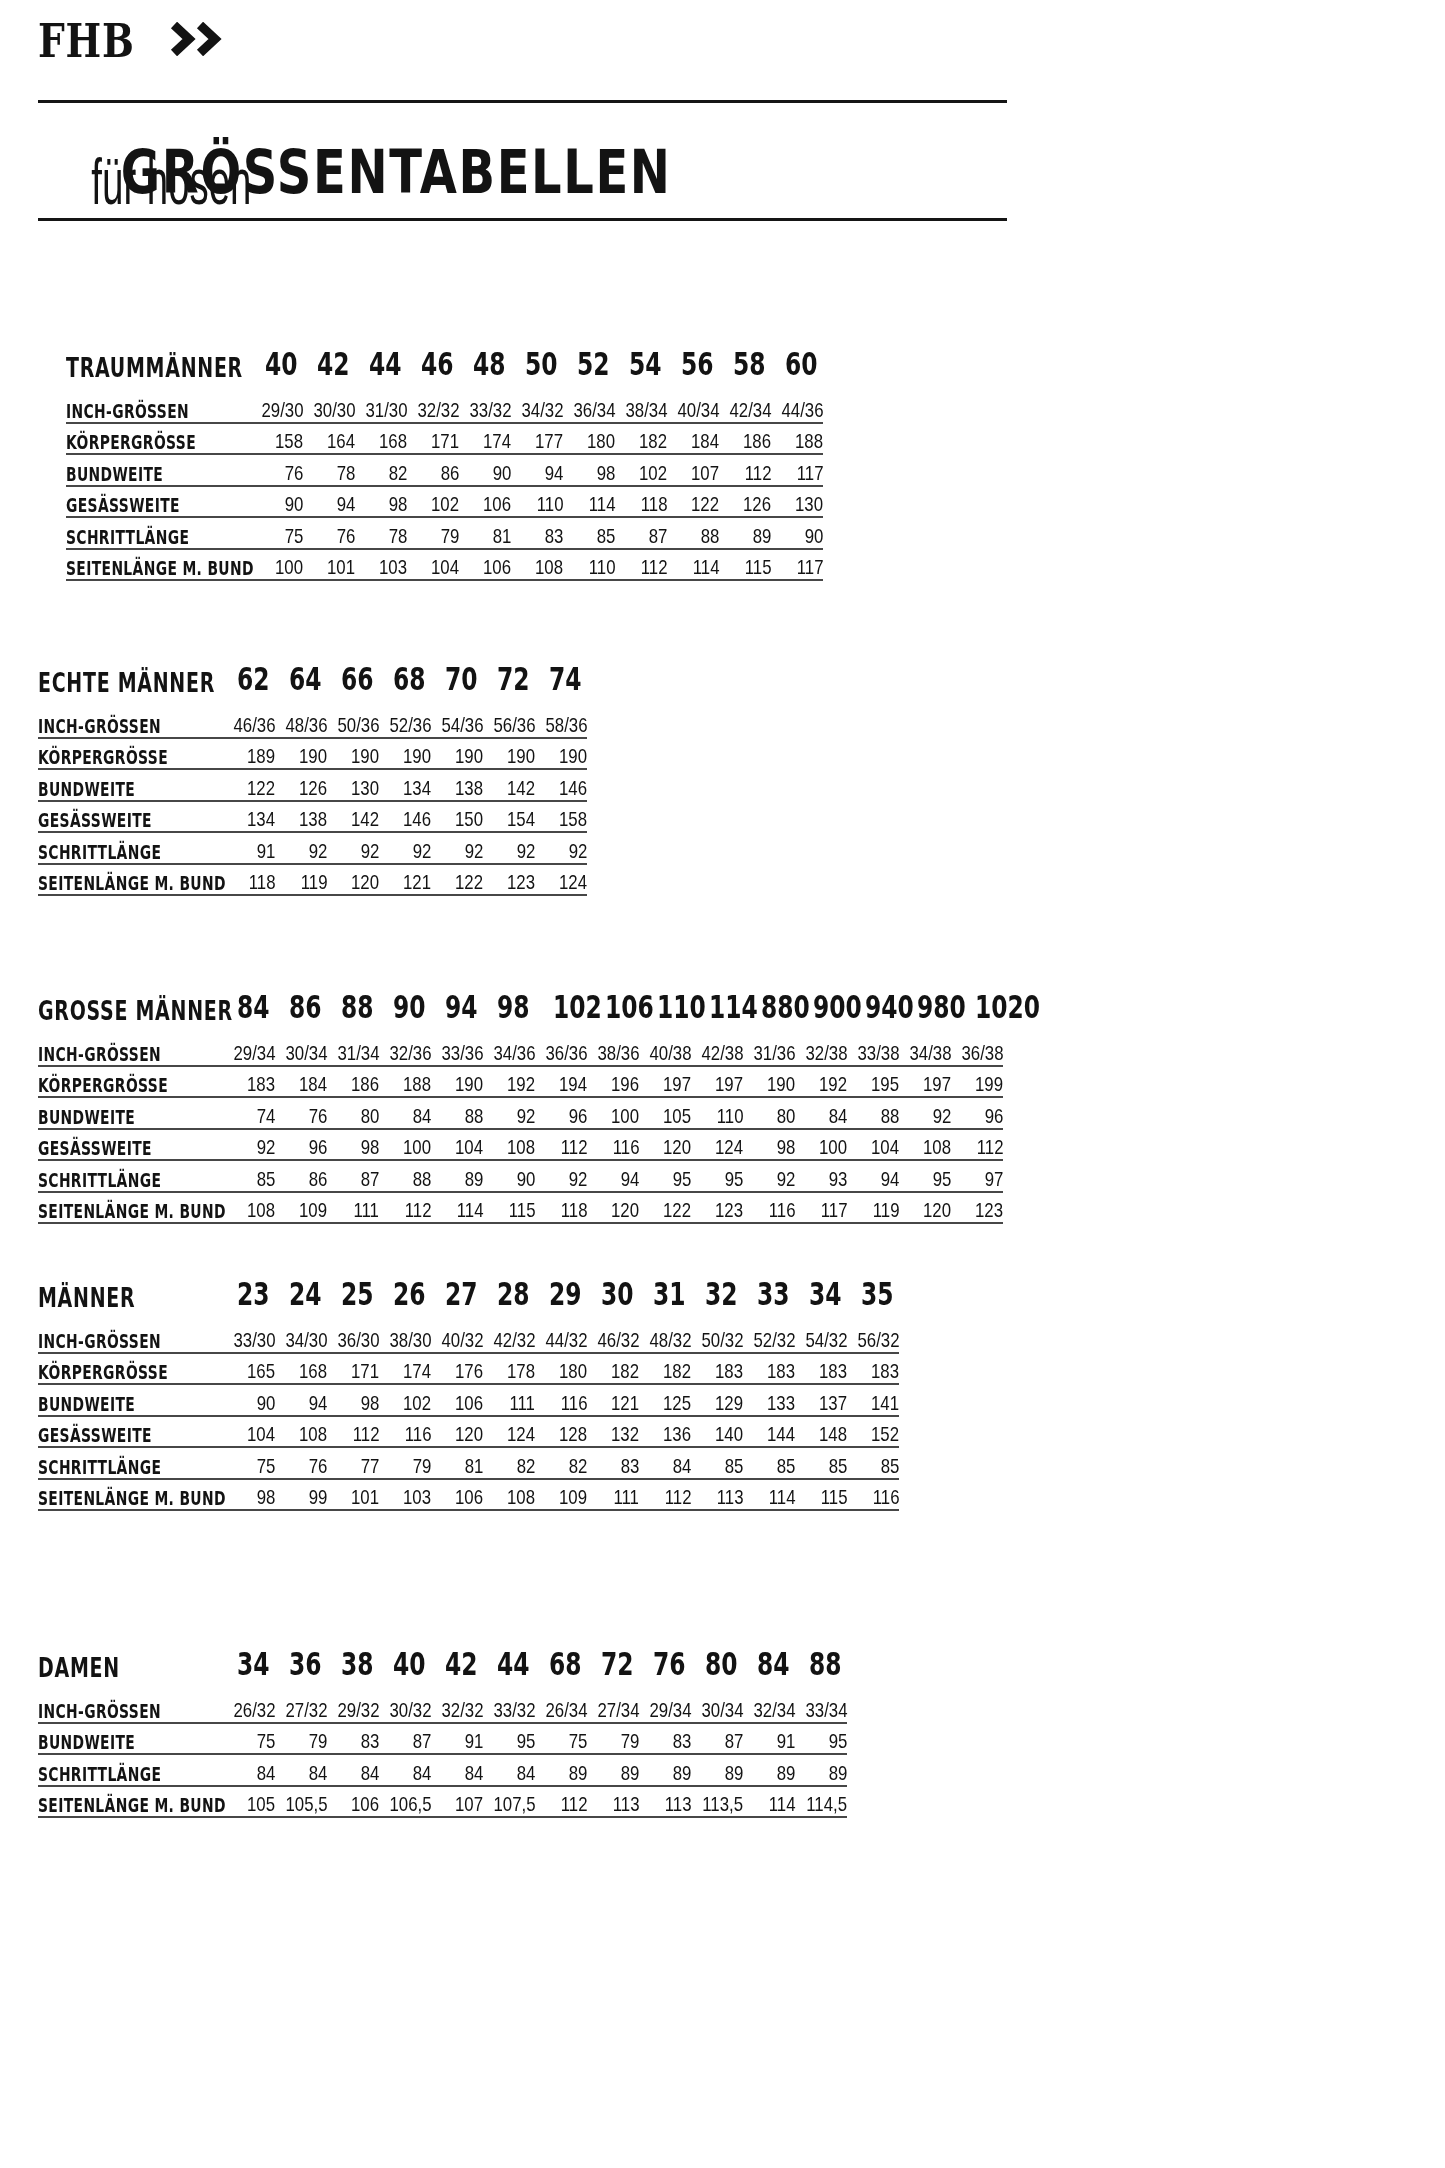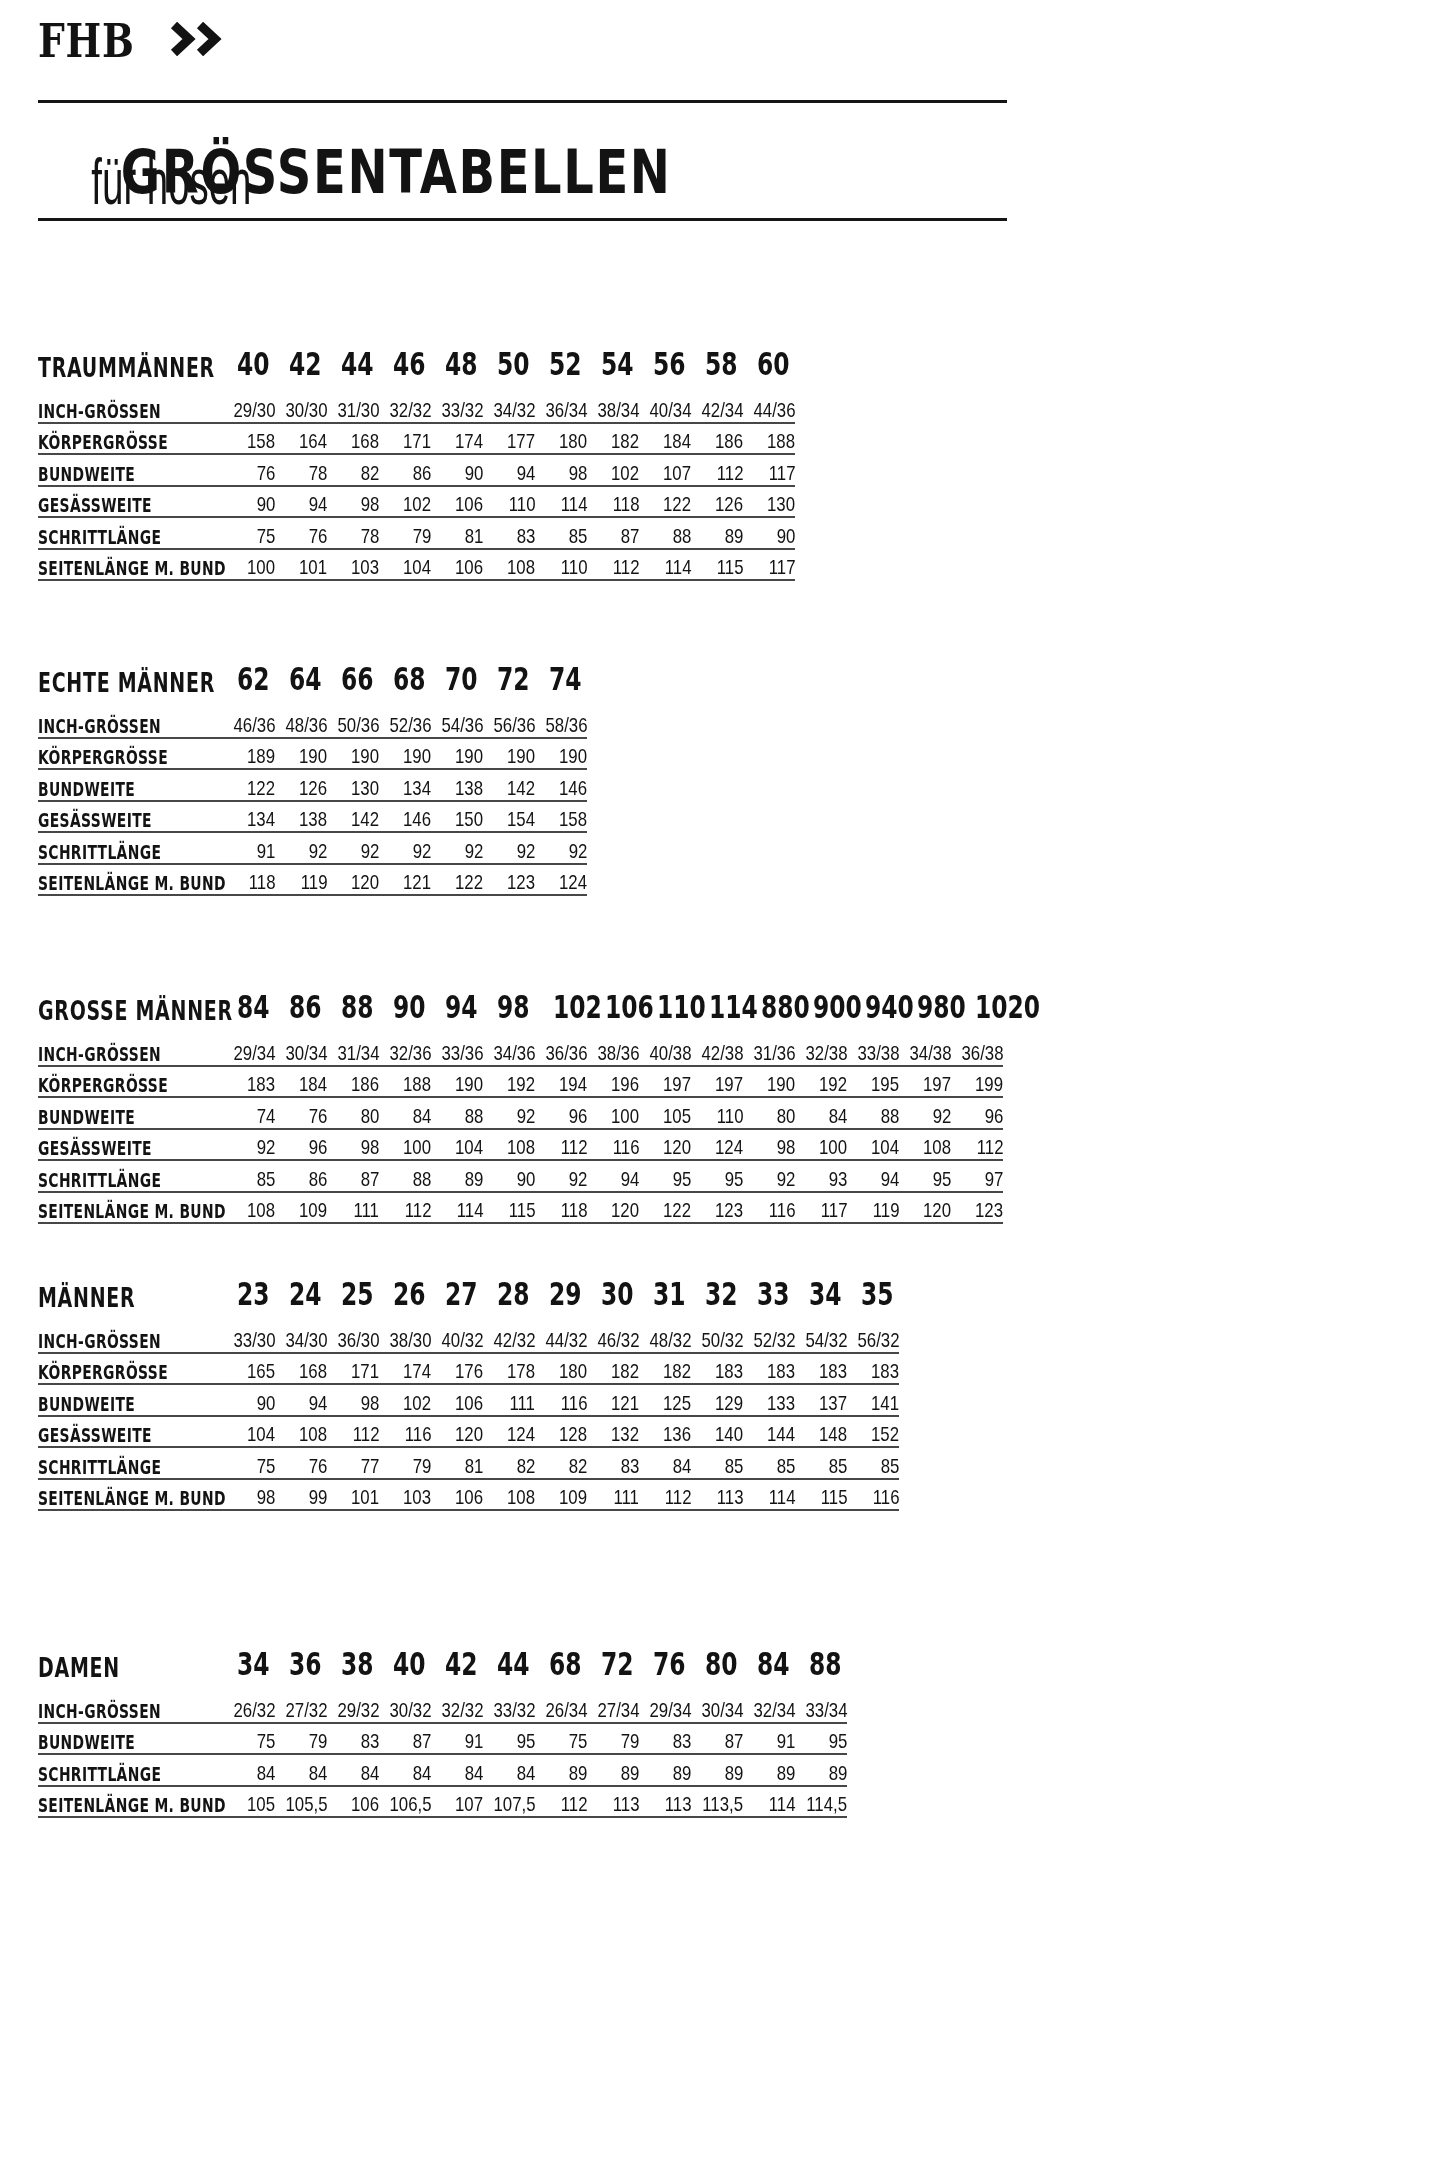--- a/index.html
+++ b/index.html
@@ -57,21 +57,21 @@
       <polyline points="30,3 45,17 30,31" fill="none" stroke="#131313" stroke-width="9"></polyline>
     </svg>
   </div>
   <div class="rule rule-top"></div>
   <h1 class="page-title"><span class="sx">GRÖSSENTABELLEN</span></h1>
   <div class="page-subtitle"><span class="sx">für hosen</span></div>
   <div class="rule rule-title"></div>
 </header>
 
 <section id="tables">
-    <div class="size-table" style="top: 340px;">
+    <div class="size-table" style="top: 340px; margin-left: 28px;">
       <div class="thead">
         <div class="tbl-title"><span class="sx">TRAUMMÄNNER</span></div>
         <div class="size-cell"><span class="sx">40</span></div>
         <div class="size-cell"><span class="sx">42</span></div>
         <div class="size-cell"><span class="sx">44</span></div>
         <div class="size-cell"><span class="sx">46</span></div>
         <div class="size-cell"><span class="sx">48</span></div>
         <div class="size-cell"><span class="sx">50</span></div>
         <div class="size-cell"><span class="sx">52</span></div>
         <div class="size-cell"><span class="sx">54</span></div>

